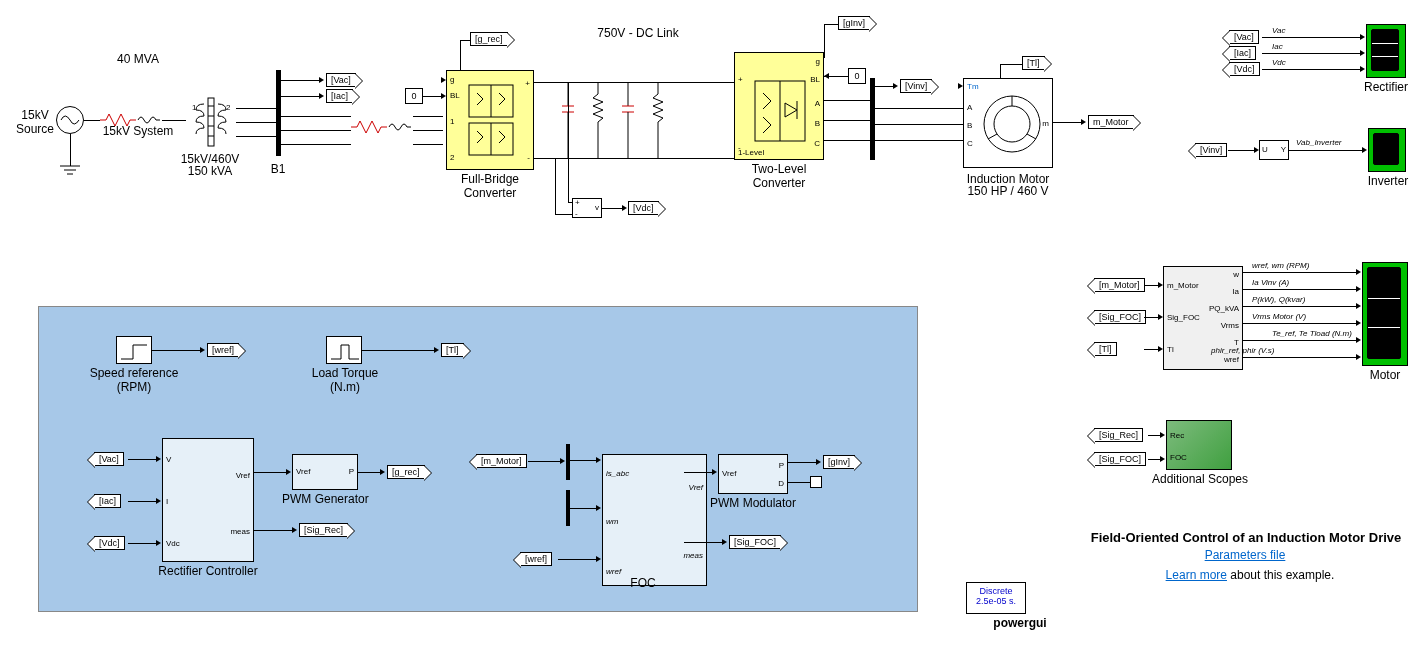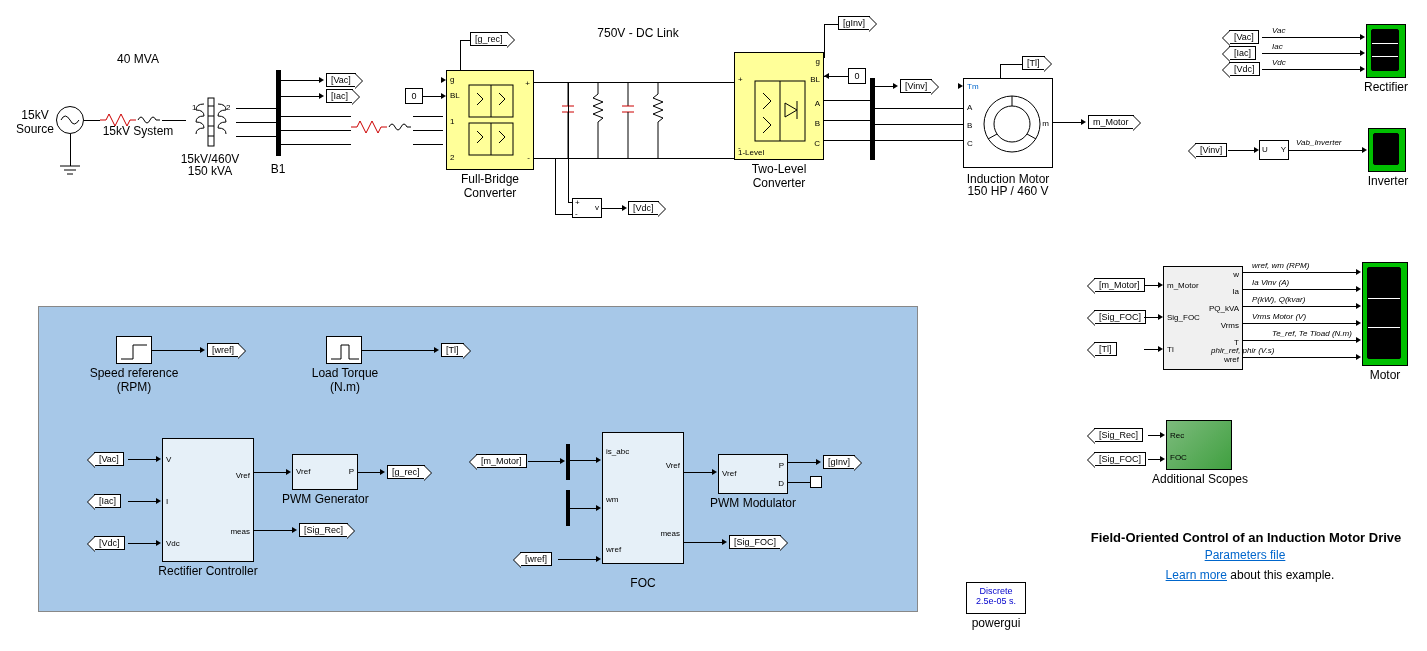--- a/index.html
+++ b/index.html
@@ -434,21 +434,21 @@
 <div class="lbl bold" style="left:1076px; top:530px; width:340px; font-size:13px;">Field-Oriented Control of an Induction Motor Drive</div>
 <div class="lbl" style="left:1190px; top:548px; width:110px;"><span class="link">Parameters file</span></div>
 <div class="lbl" style="left:1150px; top:568px; width:200px;">
   <span class="link">Learn more</span><span> about this example.</span>
 </div>
 
 <div class="box" style="left:966px; top:582px; width:60px; height:32px; text-align:center; color:#0000cc;">
   <div style="font-size:9px; margin-top:3px;">Discrete</div>
   <div style="font-size:9px;">2.5e-05 s.</div>
 </div>
-<div class="lbl" style="left:966px; top:616px; width:60px;">powergui</div>
+<div class="lbl" style="left:990px; top:616px; width:60px;font-weight:bold;">powergui</div>
 
 <div class="controlpanel" style="left:38px; top:306px; width:880px; height:306px;"></div>
 
 <div class="box" style="left:116px; top:336px; width:36px; height:28px;">
   <svg width="36" height="28">
       <path d="M4 22 h12 v-14 h14" stroke="#000" fill="none"></path>
     </svg>
 </div>
 <div class="lbl" style="left:84px; top:366px; width:100px; white-space:pre-line;">Speed reference
 (RPM)</div>
@@ -509,21 +509,21 @@
 <div class="demux" style="left:566px; top:490px; height:36px;"></div>
 <div class="wire h" style="left:570px; top:460px; width:28px;"></div>
 <div class="wire h" style="left:570px; top:508px; width:28px;"></div>
 <div class="arrowR" style="left:596px; top:457px;"></div>
 <div class="arrowR" style="left:596px; top:505px;"></div>
 
 <div class="fromTag point-left" style="left:520px; top:552px;">[wref]</div>
 <div class="wire h" style="left:558px; top:559px; width:40px;"></div>
 <div class="arrowR" style="left:596px; top:556px;"></div>
 
-<div class="box light" style="left:602px; top:432px; width:82px; height:132px;">
+<div class="box light" style="left:602px; top:454px; width:105px; height:132px;font-style:italic;">
   <div class="portTxt" style="left:3px; top:14px;">is_abc</div>
   <div class="portTxt" style="left:3px; top:62px;">wm</div>
   <div class="portTxt" style="left:3px; top:112px;">wref</div>
   <div class="portTxt" style="right:3px; top:28px;">Vref</div>
   <div class="portTxt" style="right:3px; top:96px;">meas</div>
 </div>
 <div class="lbl" style="left:602px; top:576px; width:82px;">FOC</div>
 
 <div class="wire h" style="left:684px; top:472px; width:30px;"></div>
 <div class="arrowR" style="left:712px; top:469px;"></div>

